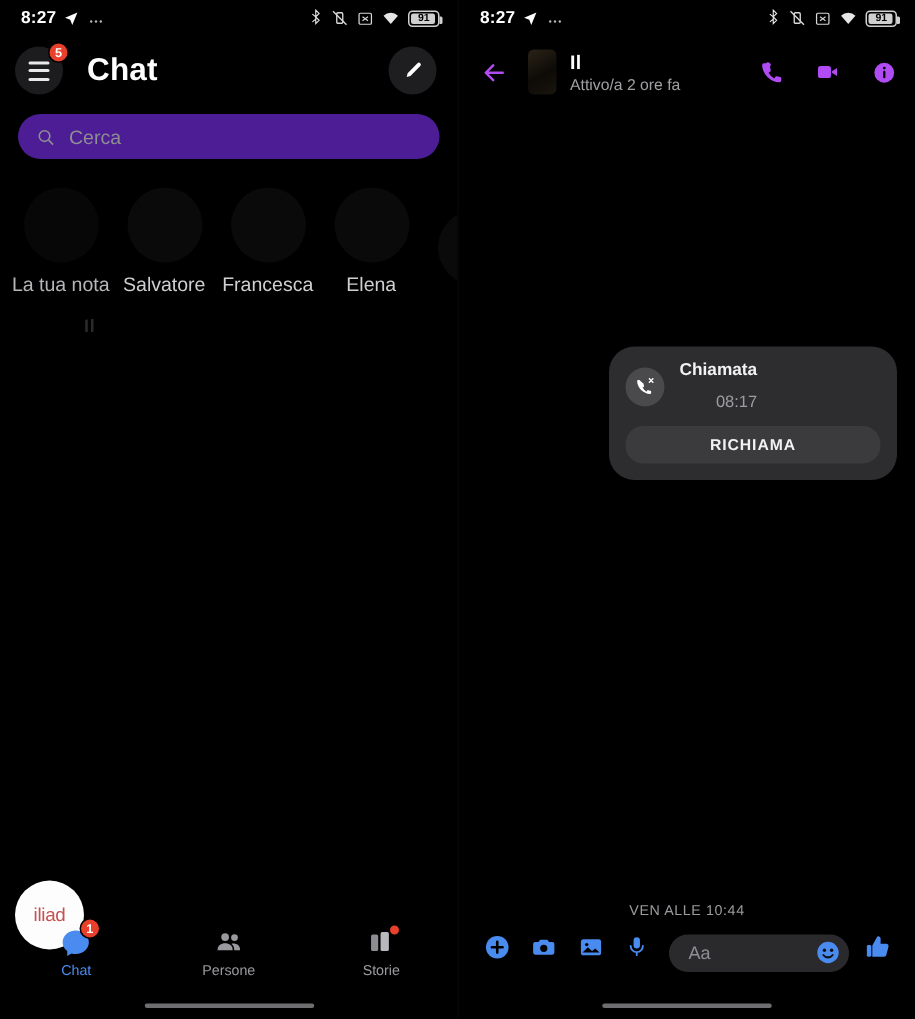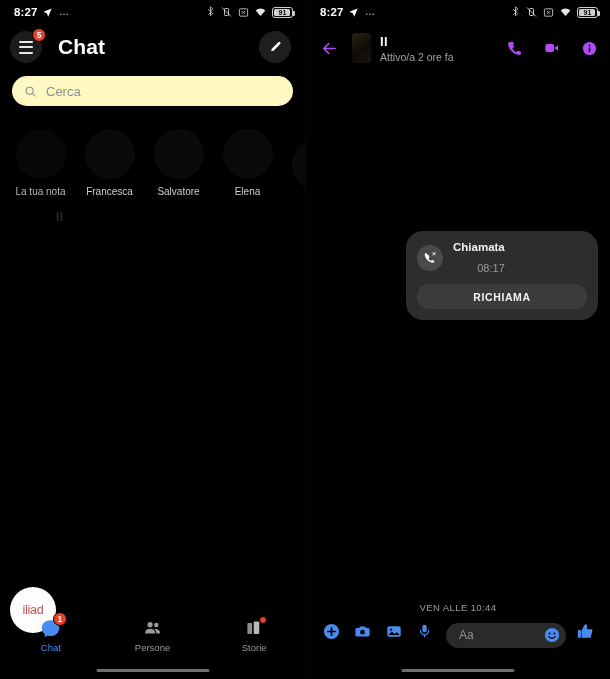--- a/index.html
+++ b/index.html
@@ -63,40 +63,40 @@
     color: #fff; font-size: 21px; font-weight: bold; margin-left: 16px; letter-spacing: .1px;
   }
   .edit-btn {
     margin-left: auto; width: 32px; height: 32px; border-radius: 50%;
     background: #1e1e20; display: flex; align-items: center; justify-content: center;
   }
 
   
   .search-row { padding: 6px 12px 0 12px; }
   .search {
-    height: 30px; border-radius: 16px; background: #fef9c3;
+    height: 30px; border-radius: 16px; background: #4c1d95;
     display: flex; align-items: center; padding: 0 12px; gap: 9px;
   }
   .search-ph { color: #8e8e93; font-size: 13px; }
 
   
   .notes-strip {
     position: absolute; top: 120px; left: 0; right: 0; height: 82px;
     display: flex; padding: 0 6px; gap: 0;
   }
   .note-cell {
     width: 69px; flex: 0 0 69px; display: flex; flex-direction: column;
     align-items: center; justify-content: flex-end; padding-bottom: 5px;
   }
   .note-av {
     width: 50px; height: 50px; border-radius: 50%;
     background: #0a0a0a; margin-bottom: 7px;
   }
   .note-av.dim { background: #070707; }
-  .note-name { color: #cfcfd2; font-size: 10px; white-space: nowrap; }
+  .note-name { color: #cfcfd2; font-size: 13px; white-space: nowrap; }
   .note-name.muted { color: #b6b6ba; }
 
   
   .faint-row {
     position: absolute; top: 210px; left: 56px;
     color: #2a2a2a; font-size: 12px; font-weight: bold; letter-spacing: .5px;
   }
 
   
   .iliad {
@@ -252,25 +252,25 @@
       </div>
     </div>
 
     <div class="notes-strip">
       <div class="note-cell">
         <div class="note-av dim"></div>
         <span class="note-name muted">La tua nota</span>
       </div>
       <div class="note-cell">
         <div class="note-av"></div>
-        <span class="note-name">Francesca</span>
+        <span class="note-name">Salvatore</span>
       </div>
       <div class="note-cell">
         <div class="note-av"></div>
-        <span class="note-name">Salvatore</span>
+        <span class="note-name">Francesca</span>
       </div>
       <div class="note-cell">
         <div class="note-av"></div>
         <span class="note-name">Elena</span>
       </div>
       <div class="note-cell">
         <div class="note-av"></div>
 
       </div>
     </div>

